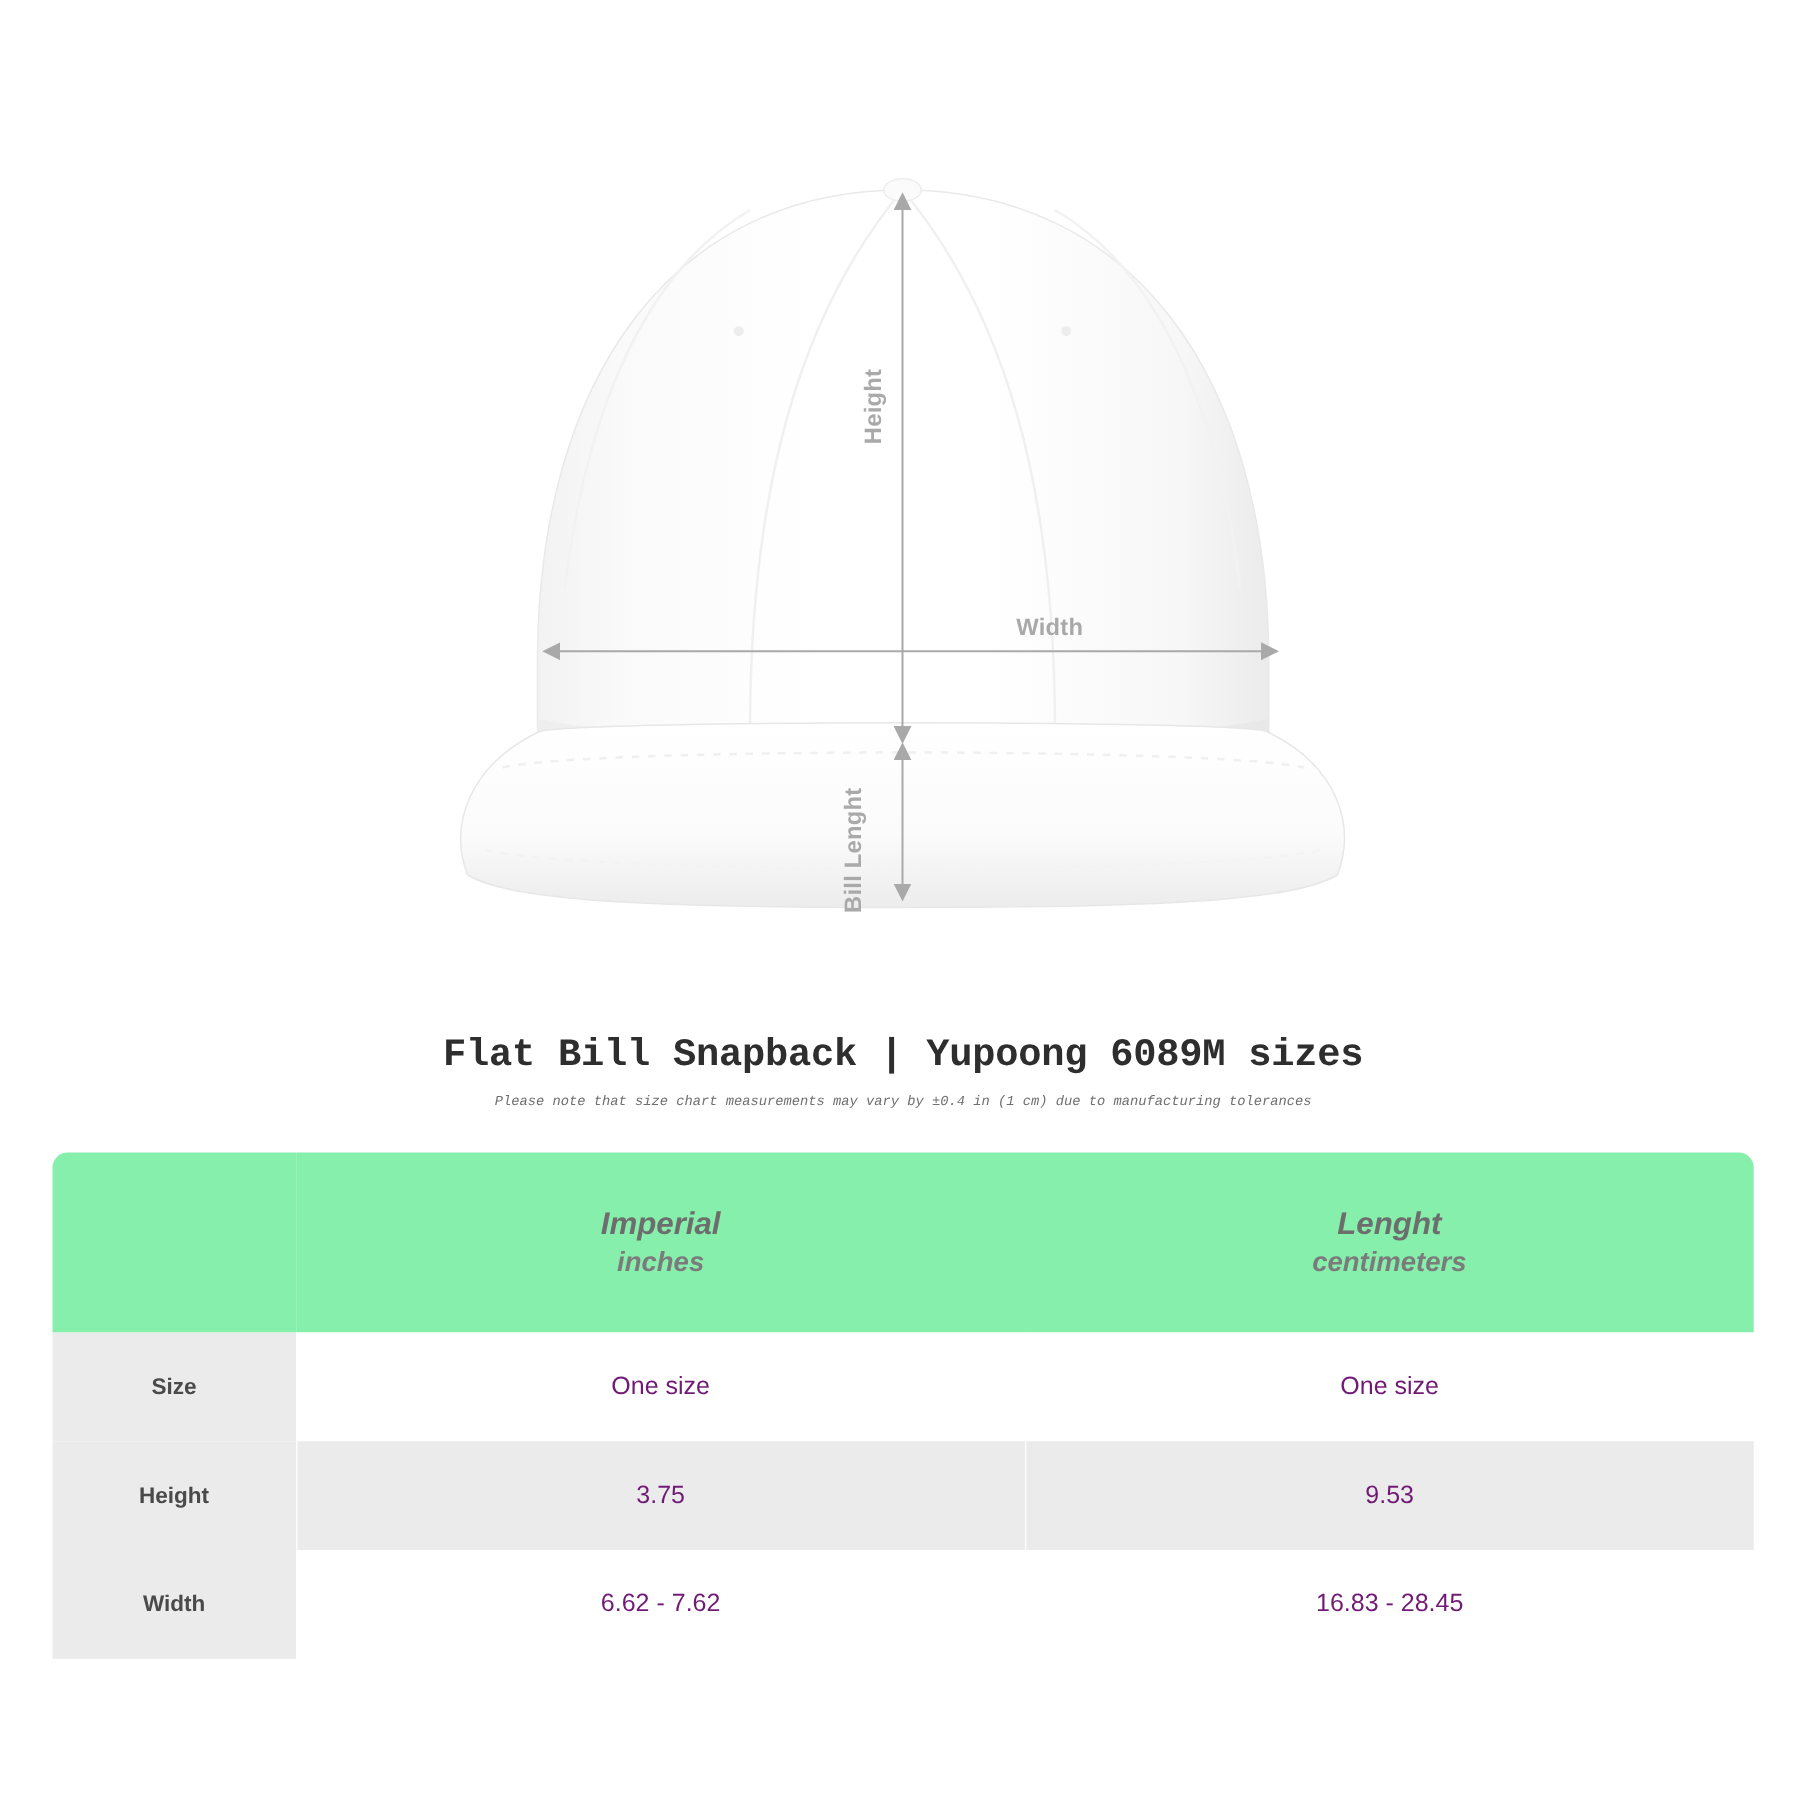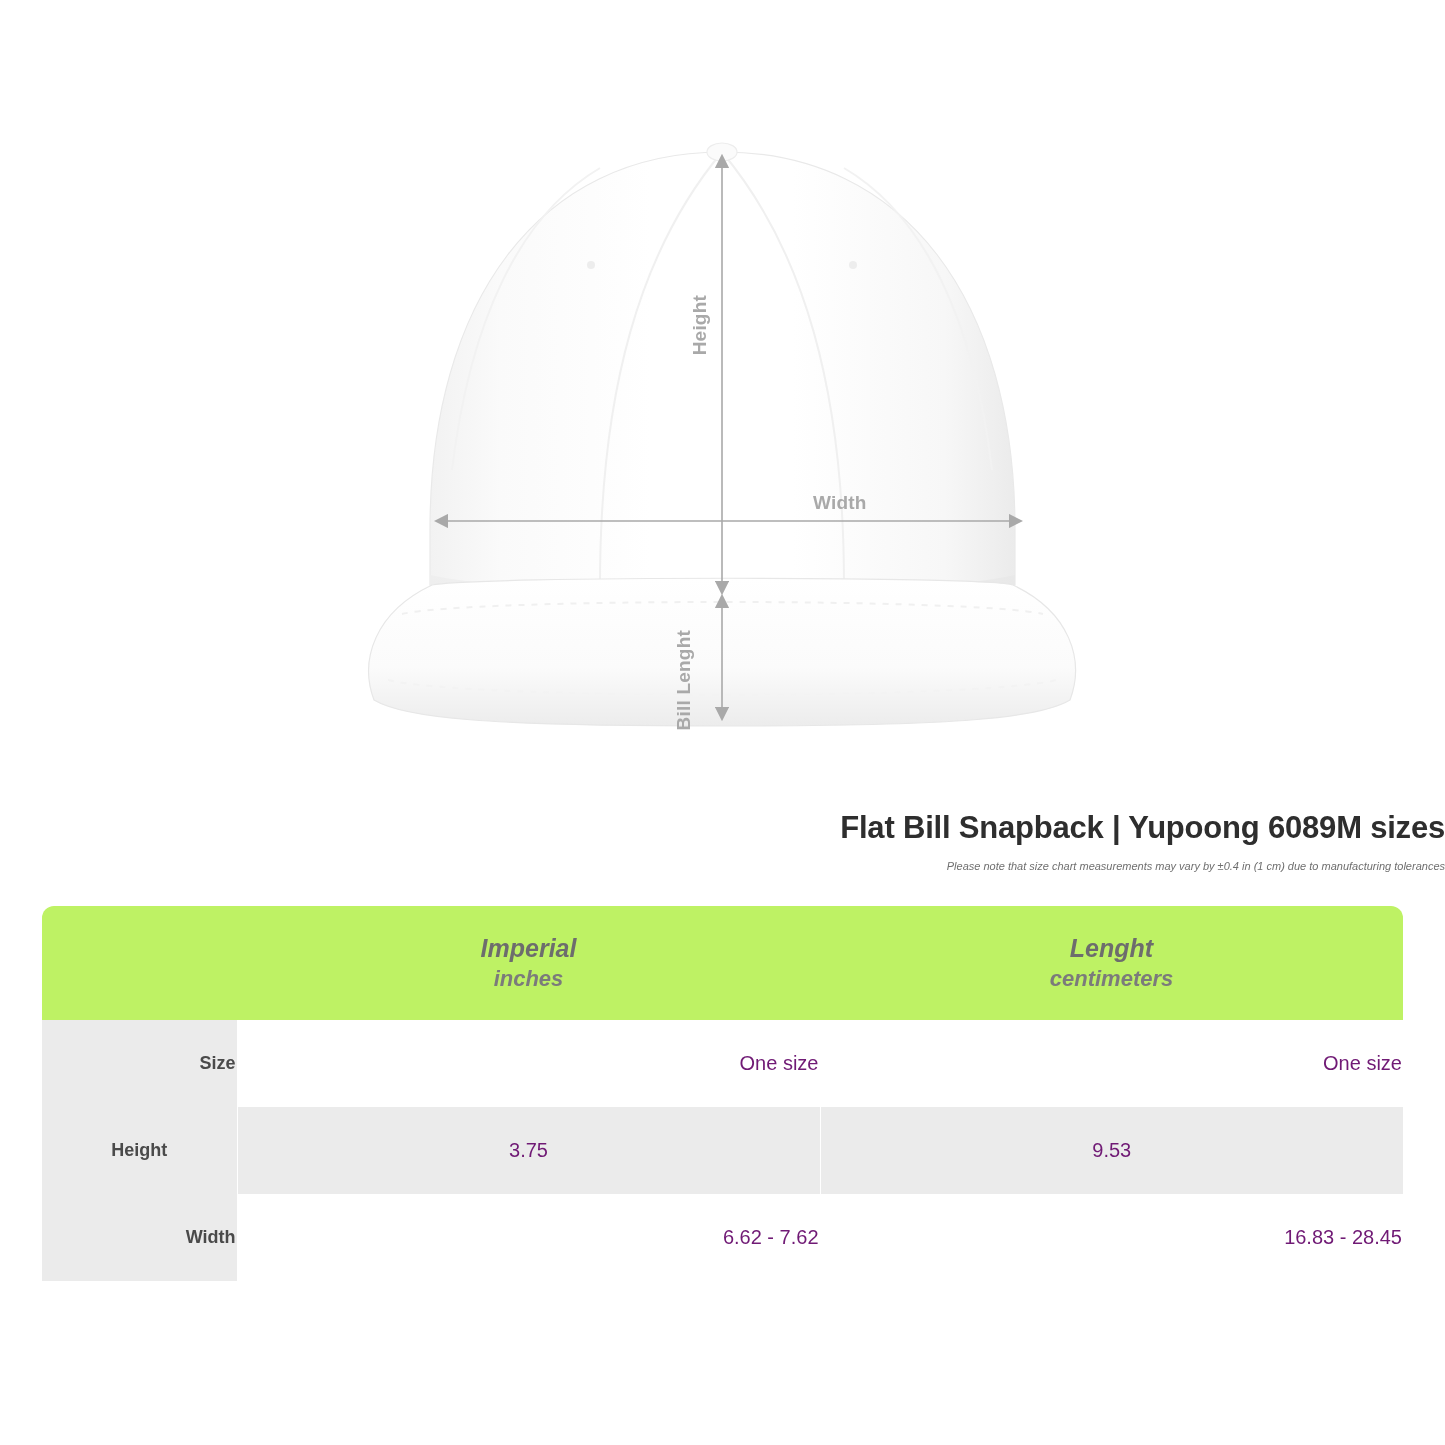--- a/index.html
+++ b/index.html
@@ -51,22 +51,23 @@
     transform: rotate(180deg);
     text-align: center;
     line-height: 1.05;
   }
   #label-height { left: 690px; top: 295px; }
   #label-width  { left: 813px; top: 492px; }
   #label-bill   { left: 674px; top: 630px; }
 
   
   .titles {
-    text-align: right;
-    margin-top: 10px;
+    text-align: center;
+    margin-top: 27px;
+    font-family: Liberation Mono, monospace;
   }
   .chart-title {
     font-size: 31px;
     font-weight: bold;
     color: #2e2e2e;
     letter-spacing: -0.2px;
   }
   .chart-note {
     margin-top: 14px;
     font-size: 11px;
@@ -88,22 +89,22 @@
   table.size-chart col.c3 { width: 583px; }
 
   table.size-chart th,
   table.size-chart td {
     text-align: center;
     vertical-align: middle;
   }
 
   
   .hdr-row th {
-    height: 114px;
-    background: #bef264;
+    height: 144px;
+    background: #86efac;
     padding: 0;
     border: none;
   }
   .hdr-row th:first-child {
     border-top-left-radius: 12px;
   }
   .hdr-row th:last-child {
     border-top-right-radius: 12px;
   }
   .unit-sys {
@@ -127,21 +128,21 @@
     color: #701a75;
     border-right: 1px solid #ffffff;
   }
   tr.row td:last-child { border-right: none; }
   tr.row td.rowhead {
     font-weight: bold;
     color: #4a4a4a;
     font-size: 18px;
   }
   tr.shade td { background: #ebebeb; }
-  tr.plain td { background: #ffffff; text-align: right; }
+  tr.plain td { background: #ffffff; }
   tr.plain td.rowhead { background: #ebebeb; }
   tr.last-shade td:first-child { border-bottom-left-radius: 12px; }
   tr.last-shade td:last-child { border-bottom-right-radius: 12px; }
 </style>
 </head>
 <body>
 
 <div class="page">
 
   <div class="illustration">

